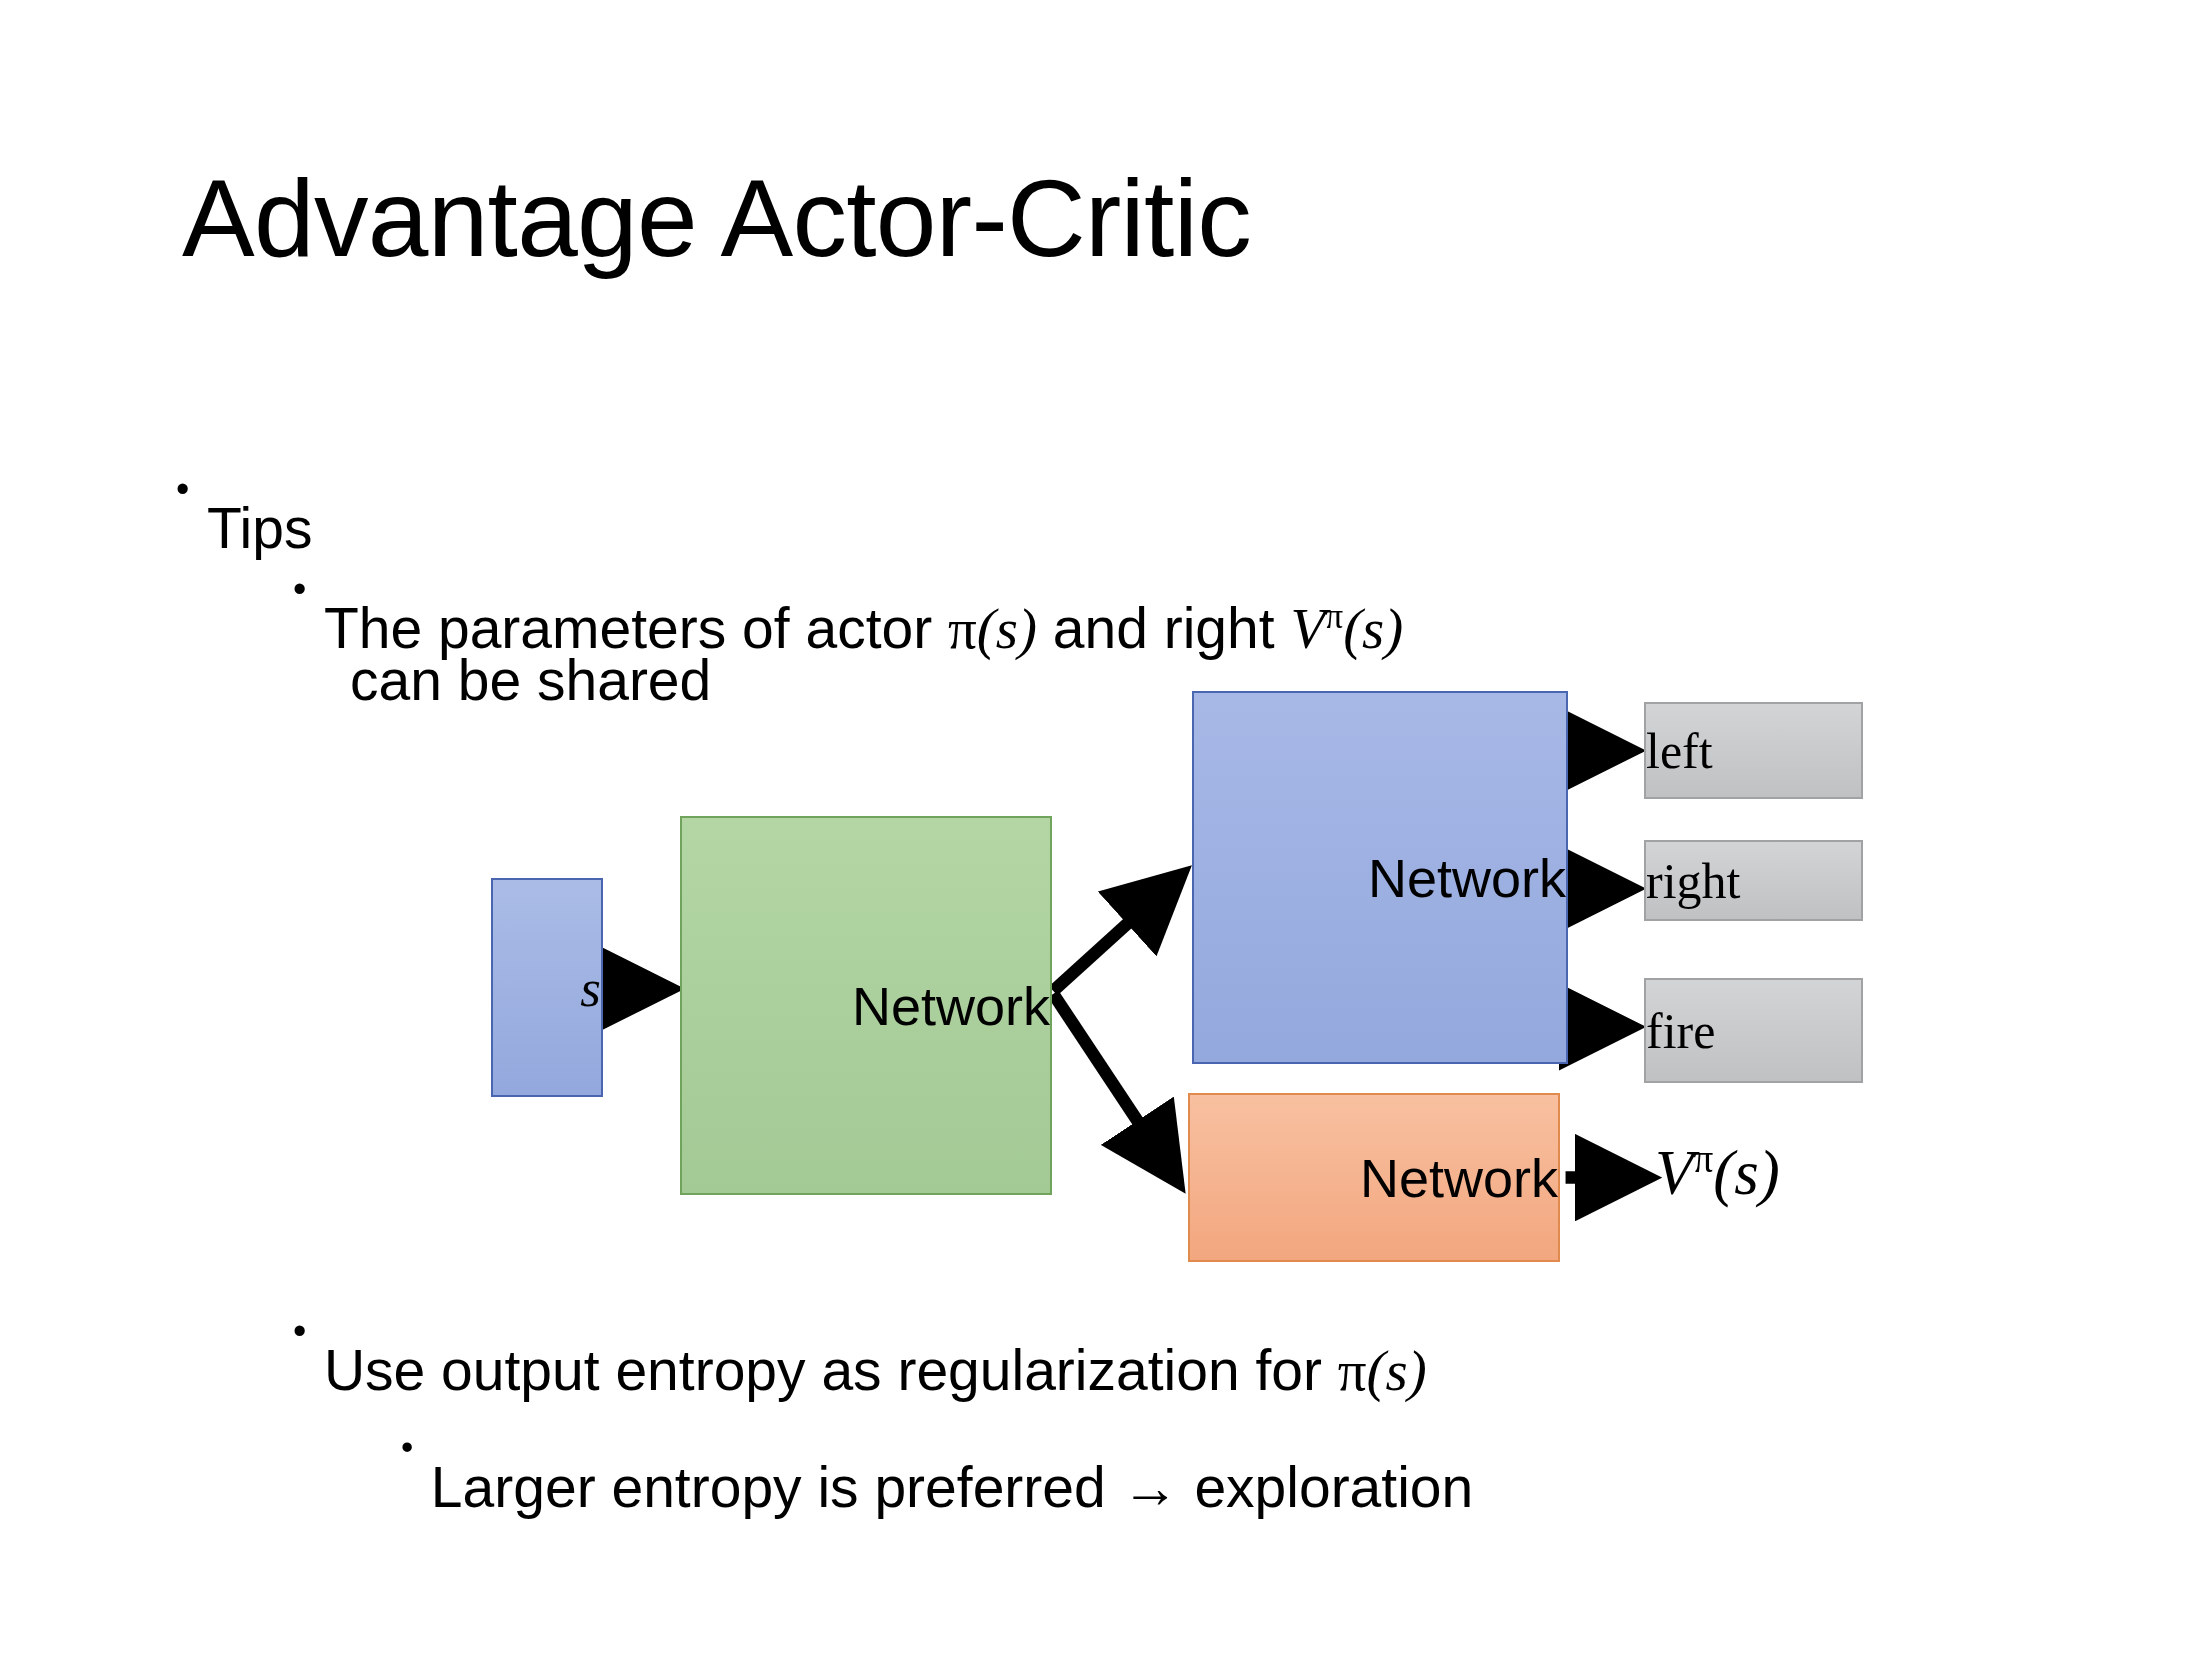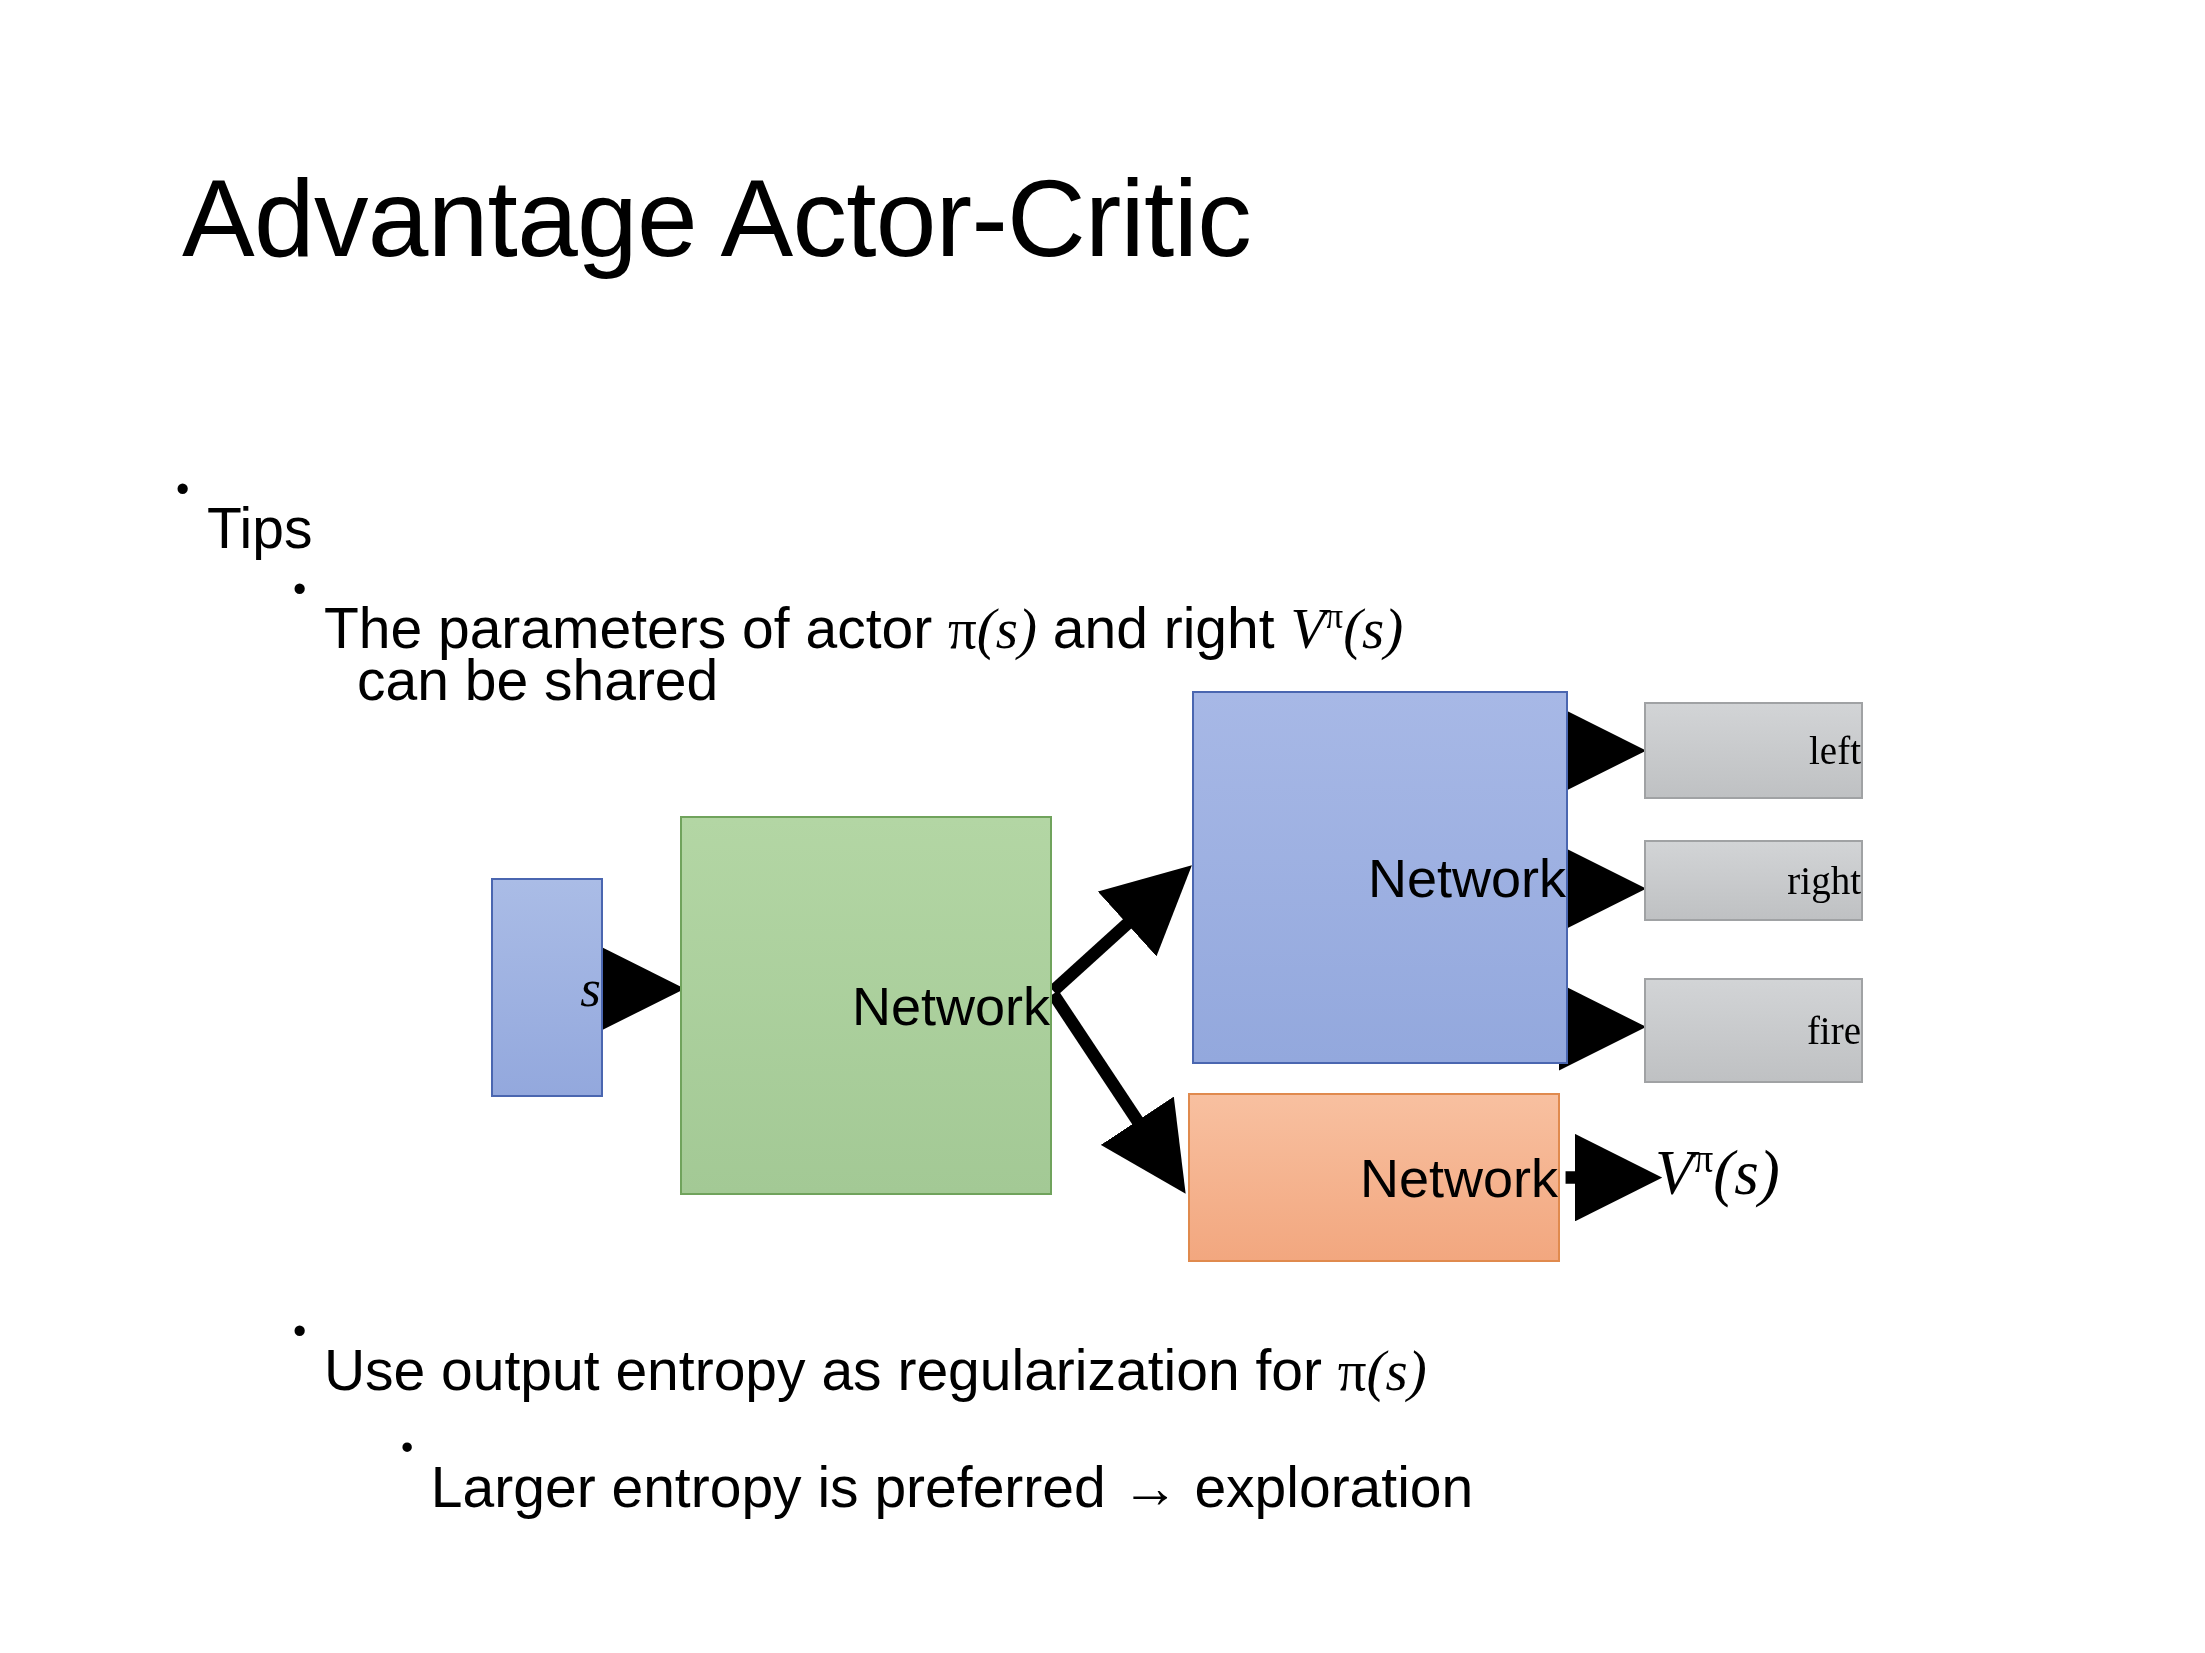--- a/index.html
+++ b/index.html
@@ -60,21 +60,20 @@
     top: 563px;
     font-size: 57px;
   }
   #bullet-params .dot { font-size: 38px; margin-right: 17.6px; transform: translateY(7.4px); }
   #bullet-params-line2 {
     position: absolute;
     left: 350px;
     top: 647px;
     font-size: 57px;
     white-space: nowrap;
-    margin-left: 7px;
   }
 
   #bullet-entropy {
     left: 293px;
     top: 1305px;
     font-size: 57px;
   }
   #bullet-entropy .dot { font-size: 38px; margin-right: 17.6px; transform: translateY(7.4px); }
 
   #bullet-larger {
@@ -146,25 +145,25 @@
     width: 372px; height: 169px;
     background: linear-gradient(180deg,#f8c0a0 0%, #f2a77f 100%);
     border: 2.2px solid #e08a4e;
   }
 
   .outbox {
     position: absolute;
     box-sizing: border-box;
     display: flex;
     align-items: center;
-    justify-content: flex-end;
+    justify-content: flex-start;
     background: linear-gradient(180deg,#d2d4d6 0%, #bfc1c3 100%);
     border: 2.2px solid #a0a2a4;
     font-family: "Liberation Serif", serif;
-    font-size: 39px;
+    font-size: 50px;
     color: #000;
   }
   #out-left  { left: 1644px; top: 702px;  width: 219px; height: 97px; }
   #out-right { left: 1644px; top: 840px; width: 219px; height: 81px; }
   #out-fire  { left: 1644px; top: 978px; width: 219px; height: 105px; }
 
   #value-label {
     position: absolute;
     left: 1655px;
     top: 1136px;

